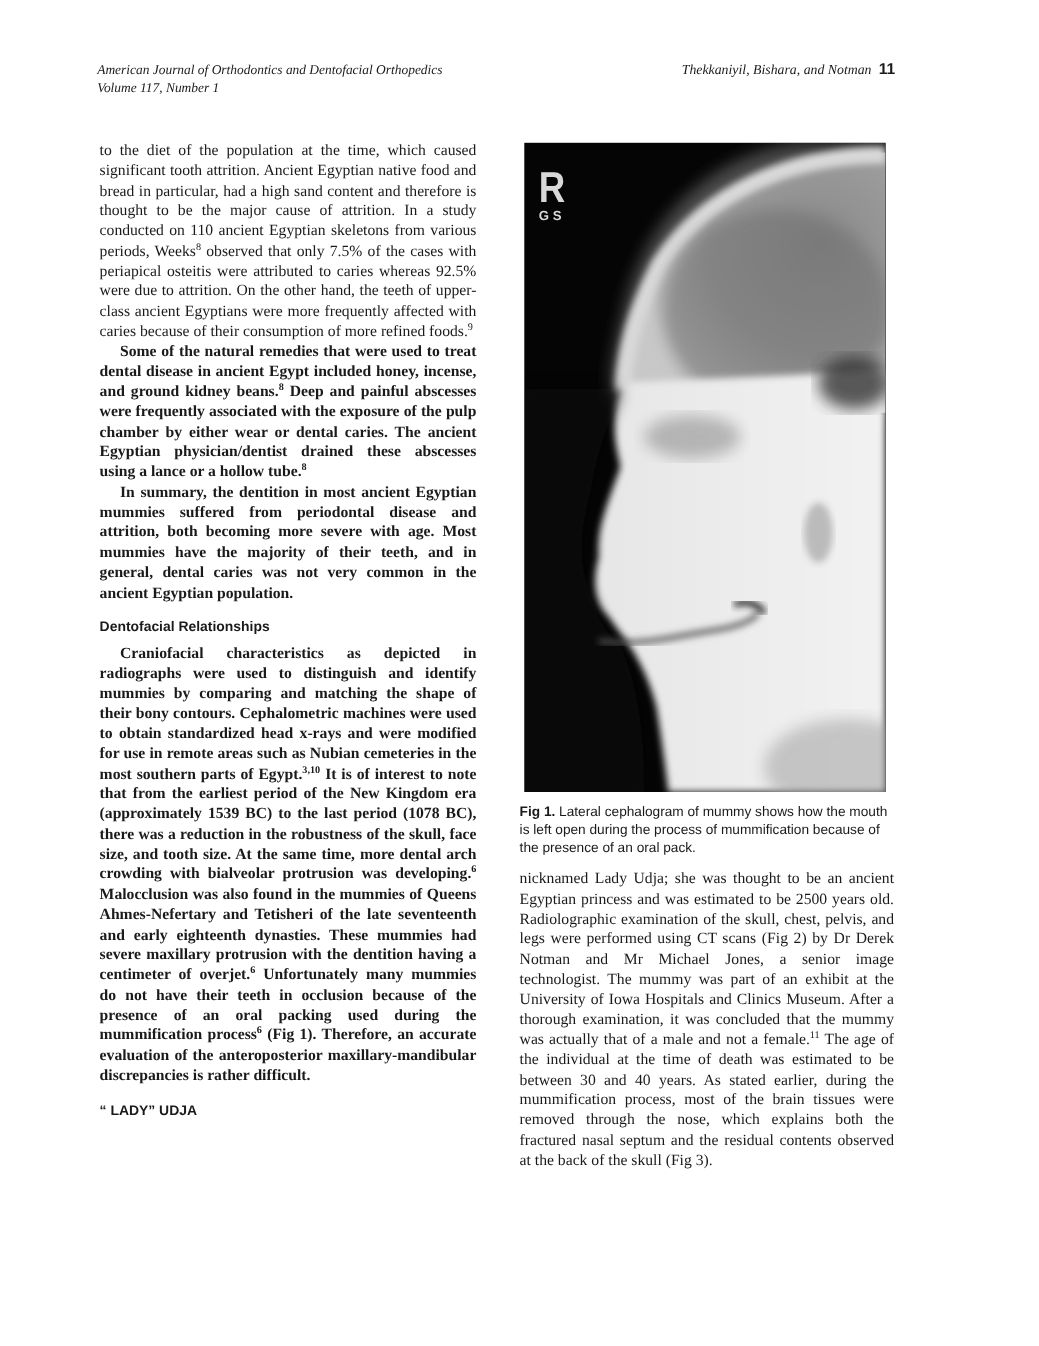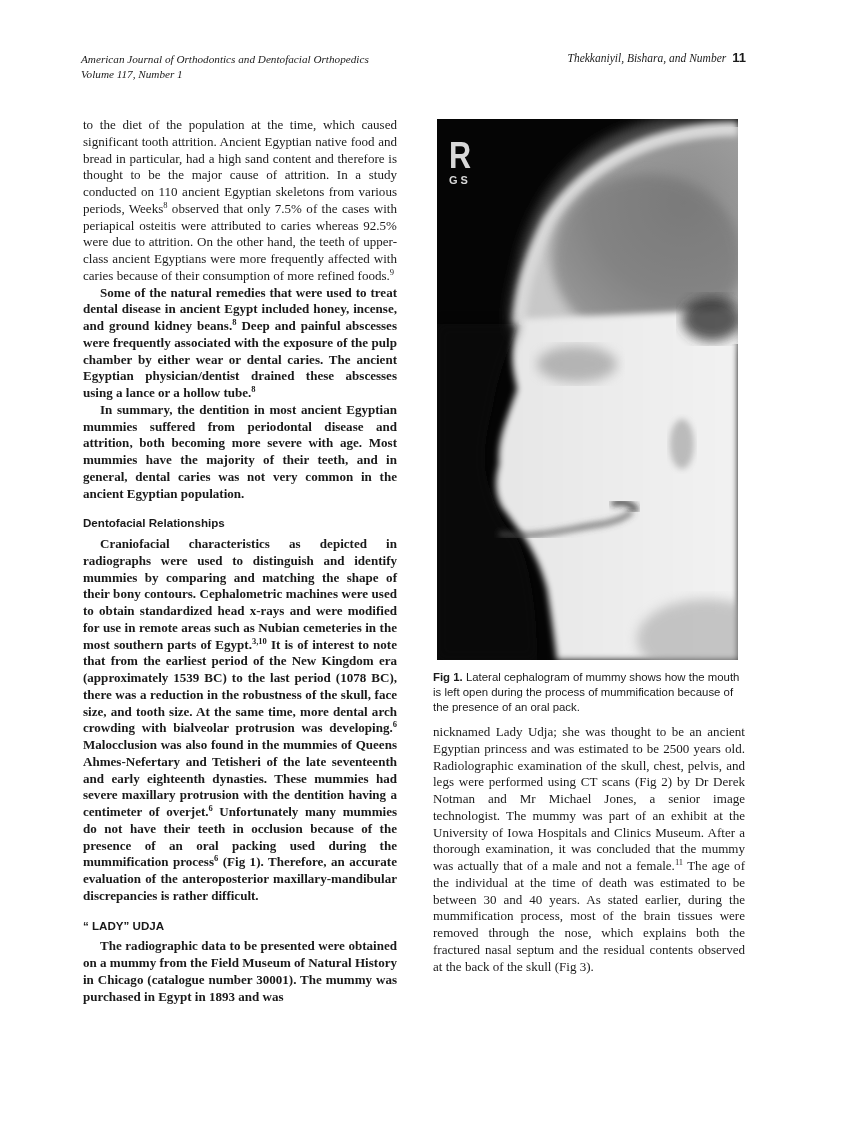--- a/index.html
+++ b/index.html
@@ -23,33 +23,32 @@
   .marker .gs { font-size:11px; letter-spacing:3px; display:block; margin-top:1px; }
 </style>
 </head>
 <body>
 
 <div class="hdr-left serif">
   <div>American Journal of Orthodontics and Dentofacial Orthopedics</div>
   <div>Volume 117, Number 1</div>
 </div>
 <div class="hdr-right serif">
-  <span>Thekkaniyil, Bishara, and Number</span><span class="pg">11</span>
+  <span>Thekkaniyil, Bishara, and Notman</span><span class="pg">11</span>
 </div>
 
 <div class="col col-left serif">
   <p><span>to the diet of the population at the time, which caused significant tooth attrition. Ancient Egyptian native food and bread in particular, had a high sand content and therefore is thought to be the major cause of attrition. In a study conducted on 110 ancient Egyptian skeletons from various periods, Weeks</span><sup>8</sup><span> observed that only 7.5% of the cases with periapical osteitis were attributed to caries whereas 92.5% were due to attrition. On the other hand, the teeth of upper-class ancient Egyptians were more frequently affected with caries because of their consumption of more refined foods.</span><sup>9</sup></p>
   <p class="ind"><span>Some of the natural remedies that were used to treat dental disease in ancient Egypt included honey, incense, and ground kidney beans.</span><sup>8</sup><span> Deep and painful abscesses were frequently associated with the exposure of the pulp chamber by either wear or dental caries. The ancient Egyptian physician/dentist drained these abscesses using a lance or a hollow tube.</span><sup>8</sup></p>
   <p class="ind">In summary, the dentition in most ancient Egyptian mummies suffered from periodontal disease and attrition, both becoming more severe with age. Most mummies have the majority of their teeth, and in general, dental caries was not very common in the ancient Egyptian population.</p>
 
   <div class="heading">Dentofacial Relationships</div>
   <p class="ind"><span>Craniofacial characteristics as depicted in radiographs were used to distinguish and identify mummies by comparing and matching the shape of their bony contours. Cephalometric machines were used to obtain standardized head x-rays and were modified for use in remote areas such as Nubian cemeteries in the most southern parts of Egypt.</span><sup>3,10</sup><span> It is of interest to note that from the earliest period of the New Kingdom era (approximately 1539 BC) to the last period (1078 BC), there was a reduction in the robustness of the skull, face size, and tooth size. At the same time, more dental arch crowding with bialveolar protrusion was developing.</span><sup>6</sup><span> Malocclusion was also found in the mummies of Queens Ahmes-Nefertary and Tetisheri of the late seventeenth and early eighteenth dynasties. These mummies had severe maxillary protrusion with the dentition having a centimeter of overjet.</span><sup>6</sup><span> Unfortunately many mummies do not have their teeth in occlusion because of the presence of an oral packing used during the mummification process</span><sup>6</sup><span> (Fig 1). Therefore, an accurate evaluation of the anteroposterior maxillary-mandibular discrepancies is rather difficult.</span></p>
 
   <div class="heading">“ LADY” UDJA</div>
-  <p class="ind">The radiographic data to be presented were obtained on a mummy from the Field Museum of Natural History in Chicago (catalogue number 30001). The mummy was purchased in Egypt in 1893 and was</p>
 </div>
 
 <div class="figure">
   <svg width="301" height="541" viewBox="0 0 301 541">
     <defs>
       <radialGradient id="skullfill" cx="0.75" cy="0.35" r="0.7">
         <stop offset="0" stop-color="#8a8a8a"></stop>
         <stop offset="0.6" stop-color="#9e9e9e"></stop>
         <stop offset="1" stop-color="#c8c8c8"></stop>
       </radialGradient>

